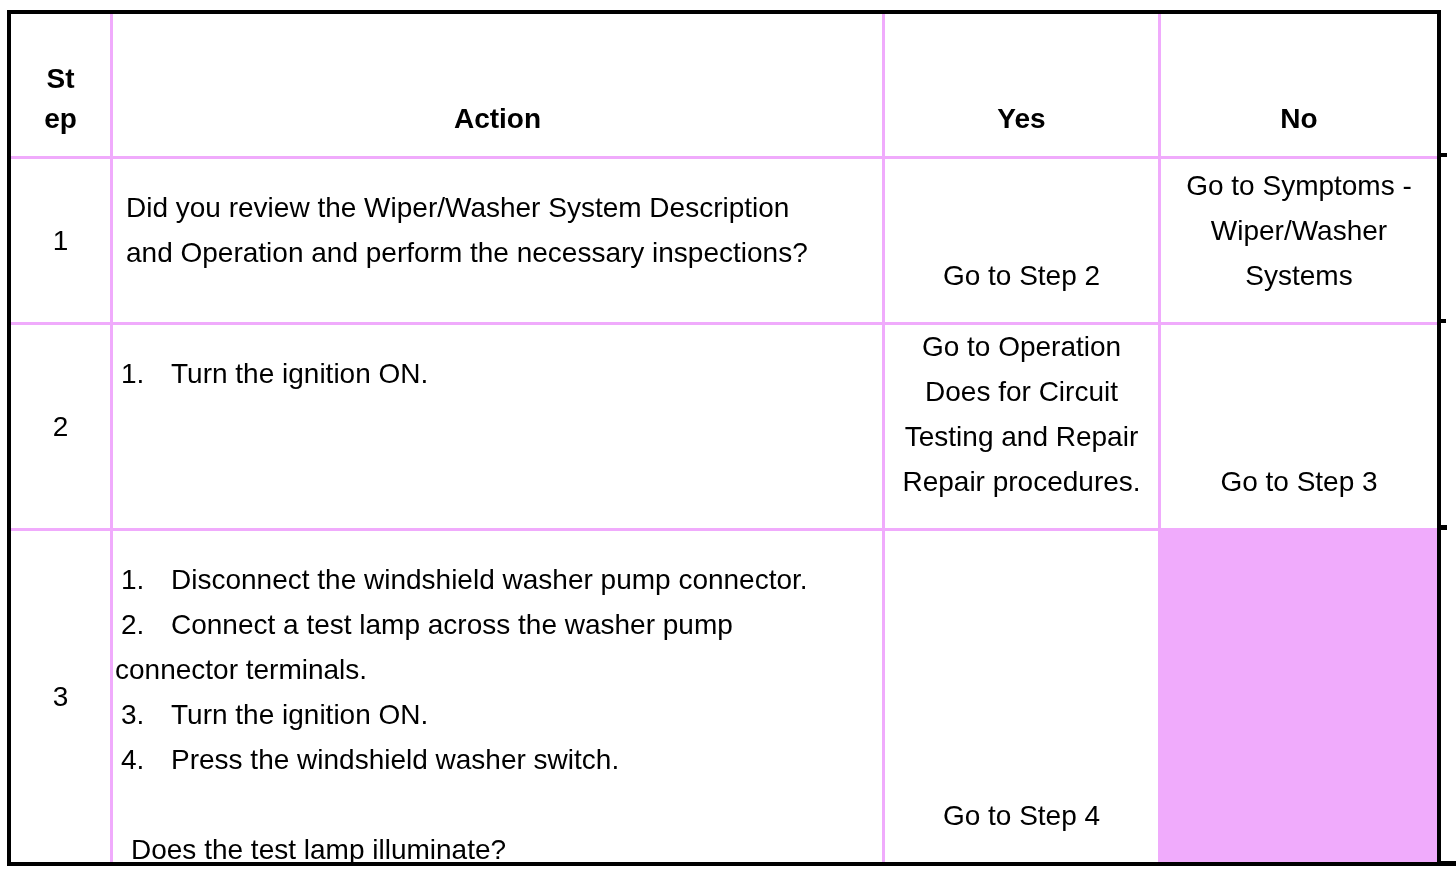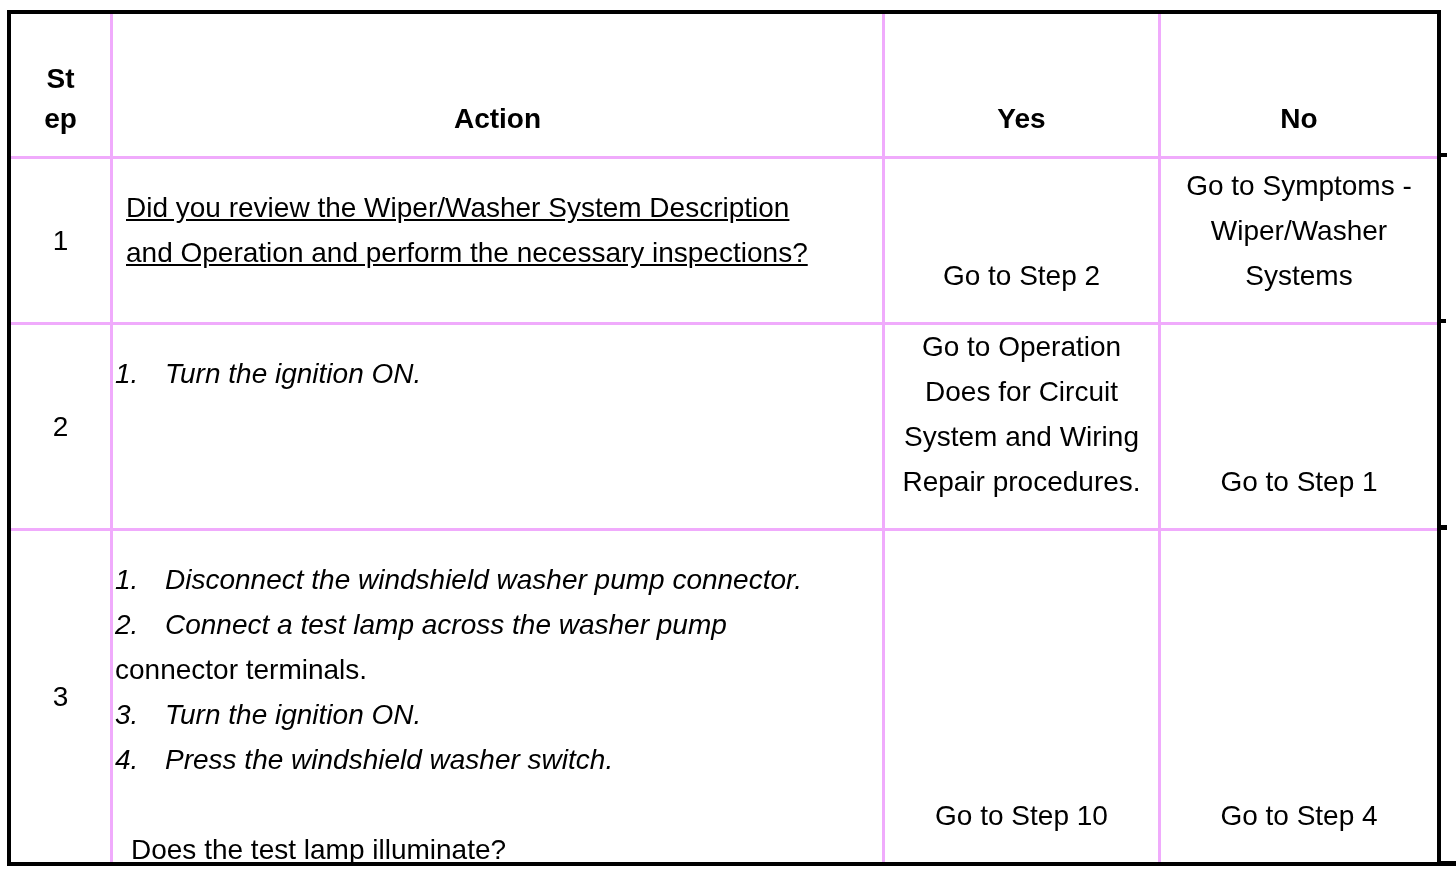--- a/index.html
+++ b/index.html
@@ -55,22 +55,22 @@
   
   .action-cell {
     padding-top: 26px;
     padding-right: 6px;
   }
   .aline {
     line-height: 45px;
     white-space: nowrap;
   }
   .aline.blank { height: 45px; }
-  .aline.para { padding-left: 13px; text-decoration: underline; }
-  .aline.item { padding-left: 2px; font-style: italic; }
+  .aline.para { padding-left: 13px; }
+  .aline.item { padding-left: 8px; }
   .aline.cont { padding-left: 2px; }
   .aline.question { padding-left: 18px; }
   .num {
     display: inline-block;
     width: 50px;
   }
   
   .yn-cell {
     display: flex;
     flex-direction: column;
@@ -111,38 +111,35 @@
         <div class="ynline">Systems</div>
       </div>
       <div class="cell step-cell">2</div>
       <div class="cell action-cell">
         <div class="aline item"><div class="num">1.</div><div class="itxt" style="display: inline;">Turn the ignition ON.</div></div>
         <div class="aline blank"></div>
       </div>
       <div class="cell yn-cell">
         <div class="ynline">Go to Operation</div>
         <div class="ynline">Does for Circuit</div>
-        <div class="ynline">System and Wiring</div>
+        <div class="ynline">Testing and Repair</div>
         <div class="ynline">Repair procedures.</div>
       </div>
       <div class="cell yn-cell">
-        <div class="ynline">Go to Step 1</div>
+        <div class="ynline">Go to Step 3</div>
       </div>
       <div class="cell step-cell">3</div>
       <div class="cell action-cell">
         <div class="aline item"><div class="num">1.</div><div class="itxt" style="display: inline; text-align: center;">Disconnect the windshield washer pump connector.</div></div>
         <div class="aline item"><div class="num">2.</div><div class="itxt" style="display: inline;">Connect a test lamp across the washer pump</div></div>
         <div class="aline cont">connector terminals.</div>
         <div class="aline item"><div class="num">3.</div><div class="itxt" style="display: inline;">Turn the ignition ON.</div></div>
         <div class="aline item"><div class="num">4.</div><div class="itxt" style="display: inline;">Press the windshield washer switch.</div></div>
         <div class="aline blank"></div>
         <div class="aline question">Does the test lamp illuminate?</div>
-      </div>
-      <div class="cell yn-cell">
-        <div class="ynline">Go to Step 10</div>
       </div>
       <div class="cell yn-cell">
         <div class="ynline">Go to Step 4</div>
       </div>
     </div>
 
   <div class="stub" style="left:1441px; top:153px; width:6px; height:4px;"></div>
   <div class="stub" style="left:1441px; top:319px; width:5px; height:4px;"></div>
   <div class="stub" style="left:1441px; top:525px; width:6px; height:5px;"></div>
   <div class="stub" style="left:1441px; top:861px; width:15px; height:5px;"></div>

